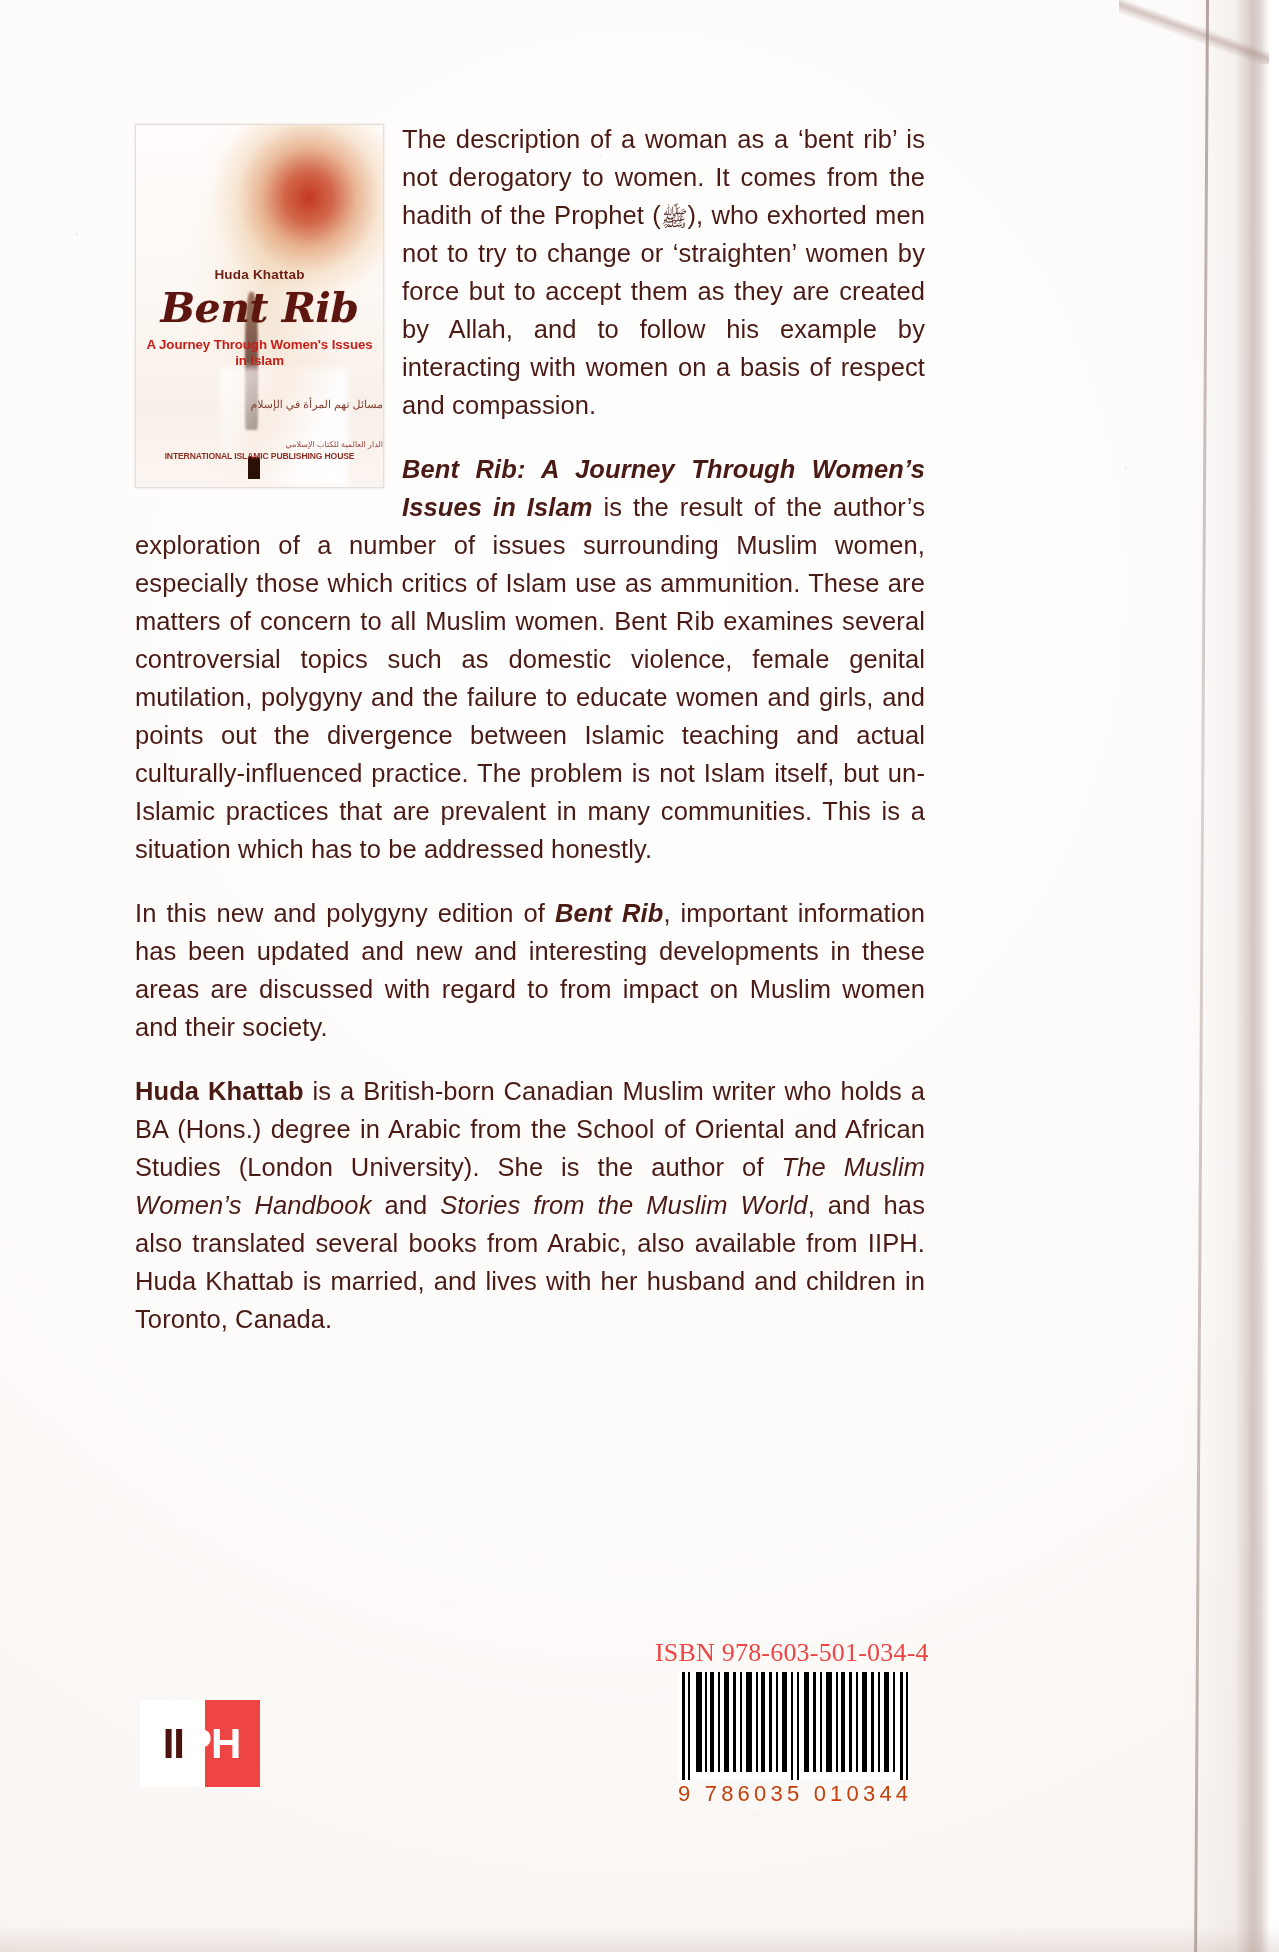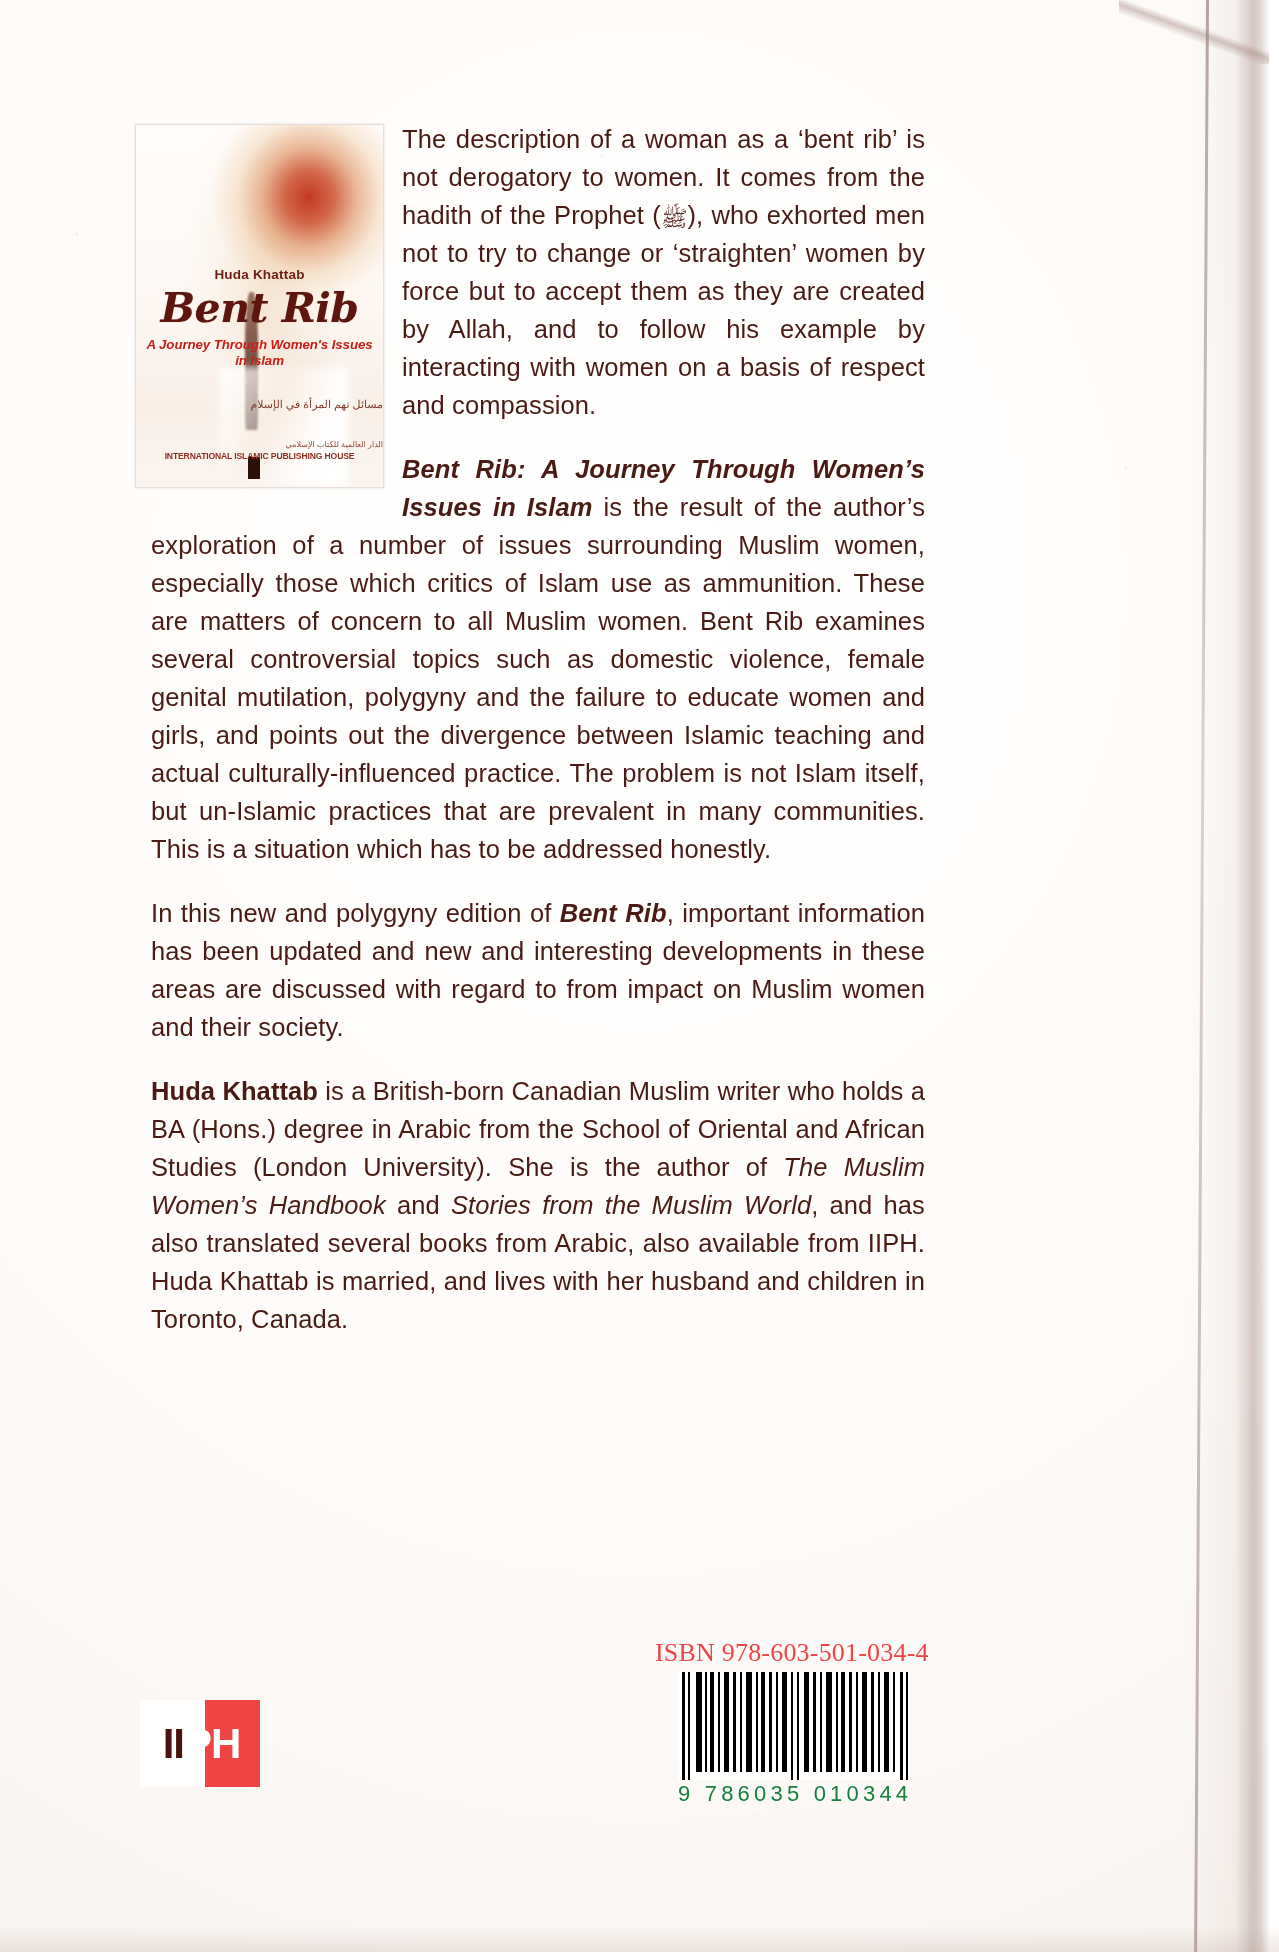--- a/index.html
+++ b/index.html
@@ -81,21 +81,20 @@
     width: 790px;
   }
 
   .bodytext {
     color: #4a1a15;
     font-size: 25.5px;
     line-height: 38px;
     text-align: justify;
     text-justify: inter-word;
     letter-spacing: .1px;
-    padding-left: 16px;
   }
   .bodytext i { font-style: italic; }
   .bodytext b { font-weight: bold; }
 
   
   .cover {
     float: left;
     width: 247px;
     height: 362px;
     margin: 4px 18px 6px 0;
@@ -158,21 +157,20 @@
   }
   .cover-sub {
     position: absolute;
     left: 6px; right: 6px; top: 212px;
     text-align: center;
     font-size: 13.3px;
     font-weight: bold;
     color: #c61e18;
     line-height: 1.18;
     letter-spacing: -.1px;
-    font-style: italic;
   }
   .cover-arabic {
     position: absolute;
     left: 0; right: 0; top: 273px;
     text-align: right;
     font-size: 11px;
     color: #7a2f22;
     direction: rtl;
     letter-spacing: .4px;
     opacity: .92;
@@ -226,21 +224,21 @@
   .barcode {
     height: 108px;
     width: 232px;
     display: block;
   }
   .barcode-digits {
     margin-top: 1px;
     width: 232px;
     font-family: "Liberation Sans", sans-serif;
     font-size: 22px;
-    color: #15803d;
+    color: #c2410c;
     letter-spacing: 4.2px;
     text-align: center;
     white-space: pre;
   }
 
   .iiph-logo {
     position: absolute;
     left: 140px;
     top: 1700px;
     width: 120px;

